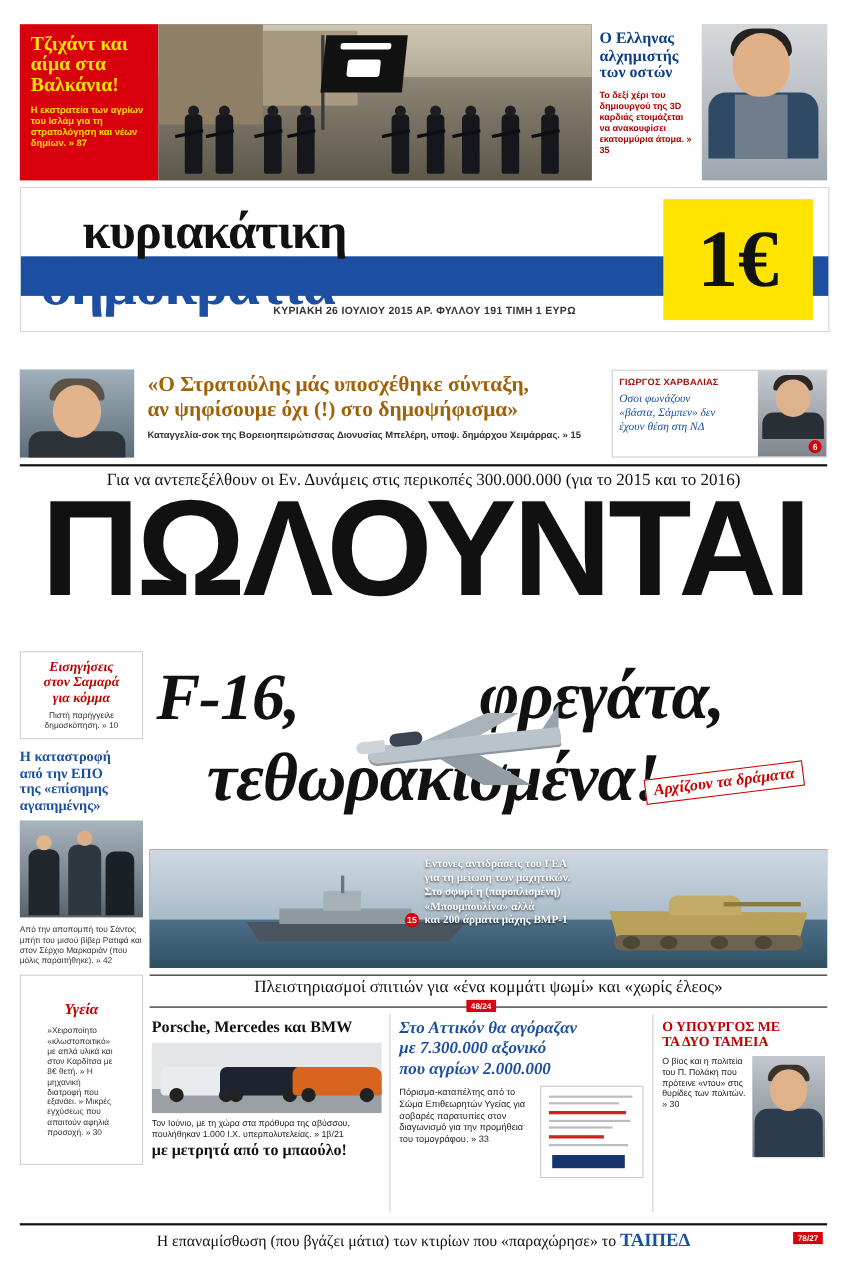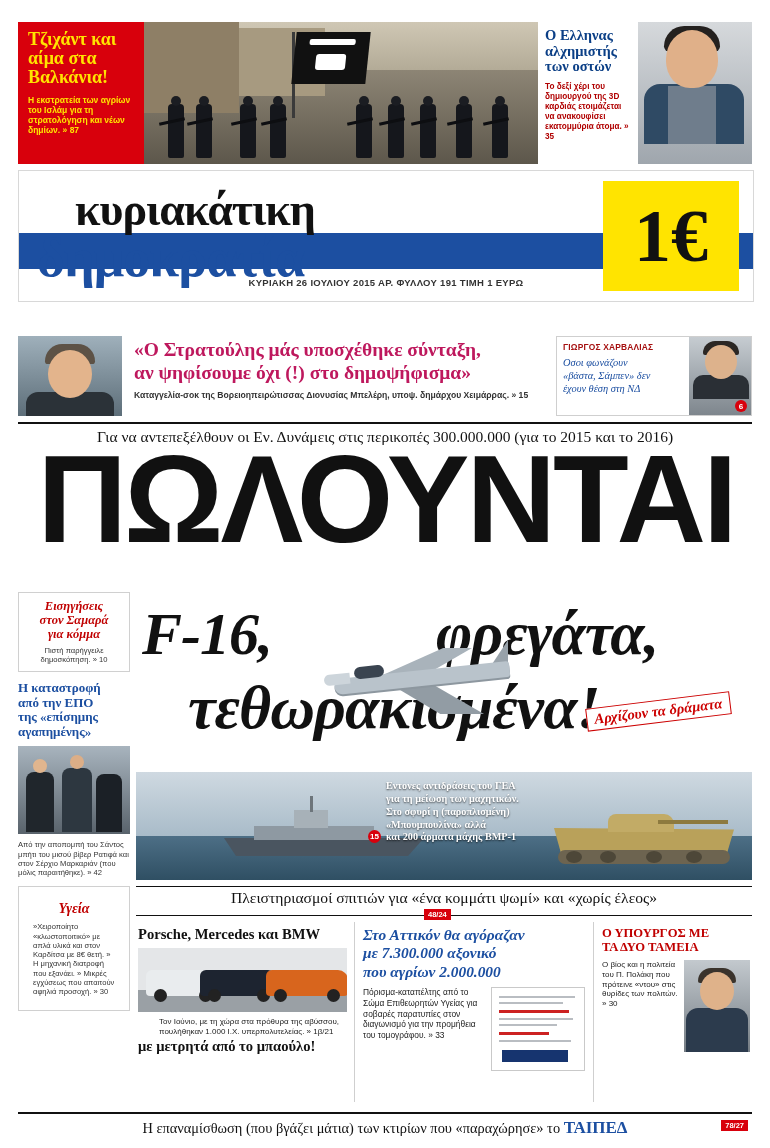--- a/index.html
+++ b/index.html
@@ -44,21 +44,21 @@
   .mh-line{position:absolute;left:0;top:106px;width:734px;text-align:center;font-size:9.5px;font-weight:bold;color:#333;letter-spacing:.3px;}
 
   
   .quoterow{position:absolute;left:18px;top:336px;width:734px;height:80px;display:flex;gap:6px;}
   .qr-photo{width:104px;position:relative;overflow:hidden;background:#8fa0ad;}
   .qr-photo .bg{position:absolute;inset:0;background:linear-gradient(#9fb0bb,#5d6e79);}
   .qr-photo .face{position:absolute;left:30px;top:14px;width:44px;height:48px;background:#e3b48c;border-radius:50%;}
   .qr-photo .hair{position:absolute;left:27px;top:8px;width:50px;height:20px;background:#5d5246;border-radius:24px 24px 4px 4px;}
   .qr-photo .suit{position:absolute;left:8px;top:56px;width:88px;height:30px;background:#2b3238;border-radius:12px 12px 0 0;}
   .qr-text{flex:1;padding:2px 4px 0 6px;box-sizing:border-box;}
-  .qr-text .l1,.qr-text .l2{font-family:"Liberation Serif",serif;font-weight:bold;font-size:19.5px;line-height:1.18;color:#be185d;}
+  .qr-text .l1,.qr-text .l2{font-family:"Liberation Serif",serif;font-weight:bold;font-size:19.5px;line-height:1.18;color:#a16207;}
   .qr-text .cap{margin-top:6px;font-size:8.6px;font-weight:bold;color:#333;line-height:1.2;}
   .qr-box{width:196px;border:1px solid #cfcfcf;position:relative;display:flex;box-sizing:border-box;}
   .qr-box .col{flex:1;padding:5px 4px 4px 6px;box-sizing:border-box;}
   .qr-box .nm{font-size:8.4px;font-weight:bold;color:#a50f0f;letter-spacing:.2px;}
   .qr-box .bd{margin-top:4px;font-family:"Liberation Serif",serif;font-style:italic;font-size:10.4px;line-height:1.25;color:#1c4fa1;}
   .qr-box .ph{width:62px;position:relative;overflow:hidden;background:#b9c0c6;}
   .qr-box .ph .bg{position:absolute;inset:0;background:linear-gradient(#c6ccd1,#7e868d);}
   .qr-box .ph .face{position:absolute;left:16px;top:8px;width:32px;height:34px;background:#ddb28c;border-radius:50%;}
   .qr-box .ph .hair{position:absolute;left:14px;top:4px;width:36px;height:14px;background:#2b2724;border-radius:18px 18px 3px 3px;}
   .qr-box .ph .body{position:absolute;left:4px;top:38px;width:56px;height:24px;background:#2a2f35;border-radius:10px 10px 0 0;}
@@ -79,21 +79,21 @@
   .lc-box .bd{margin-top:5px;font-size:7.6px;line-height:1.2;color:#333;text-align:center;}
   .lc-h2{margin-top:9px;font-family:"Liberation Serif",serif;font-weight:bold;font-size:13px;line-height:1.12;color:#1c4fa1;}
   .lc-photo{margin-top:7px;height:88px;position:relative;overflow:hidden;background:#9aa7b2;}
   .lc-photo .bg{position:absolute;inset:0;background:linear-gradient(#a8b4be,#59636c);}
   .lc-photo .f1{position:absolute;left:8px;top:26px;width:28px;height:60px;background:#20262c;border-radius:8px 8px 0 0;}
   .lc-photo .f1:before{content:"";position:absolute;left:7px;top:-13px;width:14px;height:14px;background:#e0b58e;border-radius:50%;}
   .lc-photo .f2{position:absolute;left:44px;top:22px;width:30px;height:64px;background:#2d3740;border-radius:8px 8px 0 0;}
   .lc-photo .f2:before{content:"";position:absolute;left:8px;top:-13px;width:14px;height:14px;background:#dcae87;border-radius:50%;}
   .lc-photo .f3{position:absolute;left:78px;top:28px;width:26px;height:58px;background:#1b2026;border-radius:8px 8px 0 0;}
   .lc-cap{margin-top:6px;font-size:7.6px;line-height:1.22;color:#333;}
-  .lc-health{margin-top:9px;border:1px solid #d0d0d0;padding:14px;box-sizing:border-box;}
+  .lc-health{margin-top:9px;border:1px solid #d0d0d0;padding:24px;box-sizing:border-box;}
   .lc-health .hd{font-family:"Liberation Serif",serif;font-weight:bold;font-style:italic;font-size:14px;color:#c00000;text-align:center;}
   .lc-health .bd{margin-top:5px;font-size:7.6px;line-height:1.22;color:#333;}
 
   
   .f16{position:absolute;left:136px;top:596px;width:600px;height:168px;}
   .f16 .t1{position:absolute;left:6px;top:4px;font-family:"Liberation Serif",serif;font-weight:bold;font-style:italic;font-size:60px;color:#111;letter-spacing:-1px;}
   .f16 .t2{position:absolute;left:300px;top:2px;font-family:"Liberation Serif",serif;font-weight:bold;font-style:italic;font-size:62px;color:#111;letter-spacing:-1px;}
   .f16 .t3{position:absolute;left:52px;top:76px;font-family:"Liberation Serif",serif;font-weight:bold;font-style:italic;font-size:62px;color:#111;letter-spacing:-1px;}
   .jet{position:absolute;left:188px;top:30px;width:206px;height:96px;}
   .jet .body{position:absolute;left:10px;top:44px;width:176px;height:16px;background:#b9c3cb;border-radius:8px 3px 3px 8px;transform:rotate(-6deg);box-shadow:0 2px 0 #8d979f;}
@@ -134,21 +134,21 @@
   .bp1{width:218px;padding:4px 7px 0 2px;box-sizing:border-box;}
   .bp1 .hd{font-family:"Liberation Serif",serif;font-weight:bold;font-size:14.6px;color:#111;}
   .bp1 .cars{margin-top:5px;height:64px;position:relative;overflow:hidden;background:#e4e6e8;}
   .bp1 .cars .road{position:absolute;left:0;bottom:0;width:100%;height:22px;background:#9aa0a5;}
   .car{position:absolute;bottom:16px;height:26px;border-radius:6px 10px 4px 4px;}
   .carW{left:8px;width:74px;background:#e9ecee;}
   .carB{left:62px;width:78px;background:#1d2430;}
   .carO{left:128px;width:82px;background:#d8651d;}
   .car .w{position:absolute;bottom:-6px;width:13px;height:13px;border-radius:50%;background:#222;}
   .car .w.a{left:8px;} .car .w.b{right:8px;}
-  .bp1 .cap{margin-top:5px;font-size:8px;line-height:1.24;color:#222;margin-left:21px;}
+  .bp1 .cap{margin-top:5px;font-size:8px;line-height:1.24;color:#222;}
   .bp1 .kick{margin-top:1px;font-family:"Liberation Serif",serif;font-weight:bold;font-size:14.6px;color:#111;}
 
   .bp2{width:240px;border-left:1px solid #cfcfcf;border-right:1px solid #cfcfcf;padding:4px 8px 0 8px;box-sizing:border-box;}
   .bp2 .hd{font-family:"Liberation Serif",serif;font-weight:bold;font-style:italic;font-size:15.4px;line-height:1.2;color:#1c4fa1;}
   .bp2 .row{margin-top:6px;display:flex;gap:7px;}
   .bp2 .tx{flex:1;font-size:8.4px;line-height:1.26;color:#222;}
   .bp2 .doc{width:92px;height:82px;background:#fff;border:1px solid #c9c9c9;position:relative;overflow:hidden;}
   .bp2 .doc .ln{position:absolute;left:7px;height:2px;background:#b9bdc2;}
   .bp2 .doc .red{position:absolute;left:7px;height:3px;background:#cc2222;}
   .bp2 .doc .stamp{position:absolute;left:10px;bottom:8px;width:66px;height:12px;background:#16346f;}

